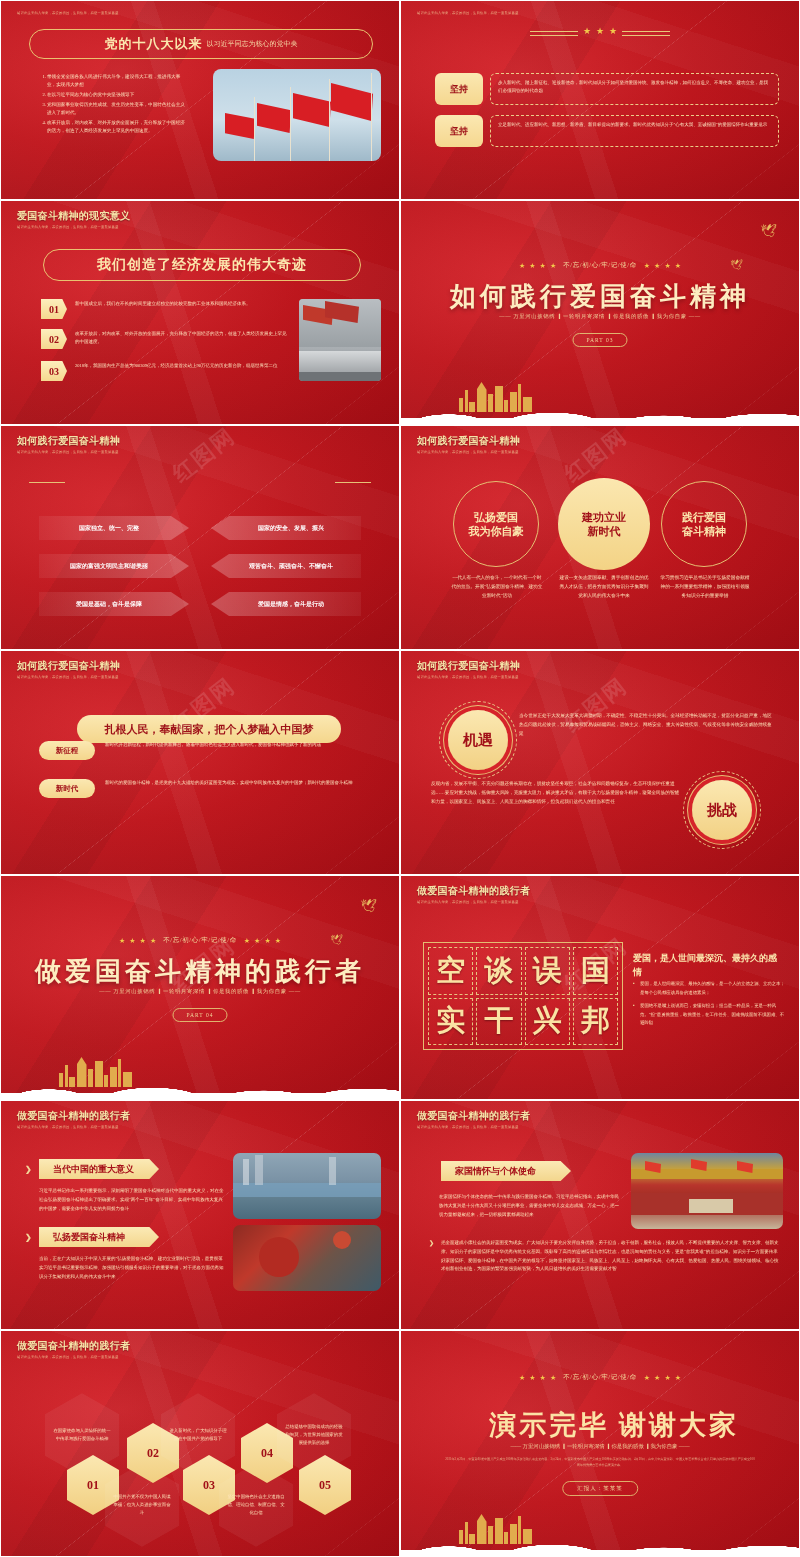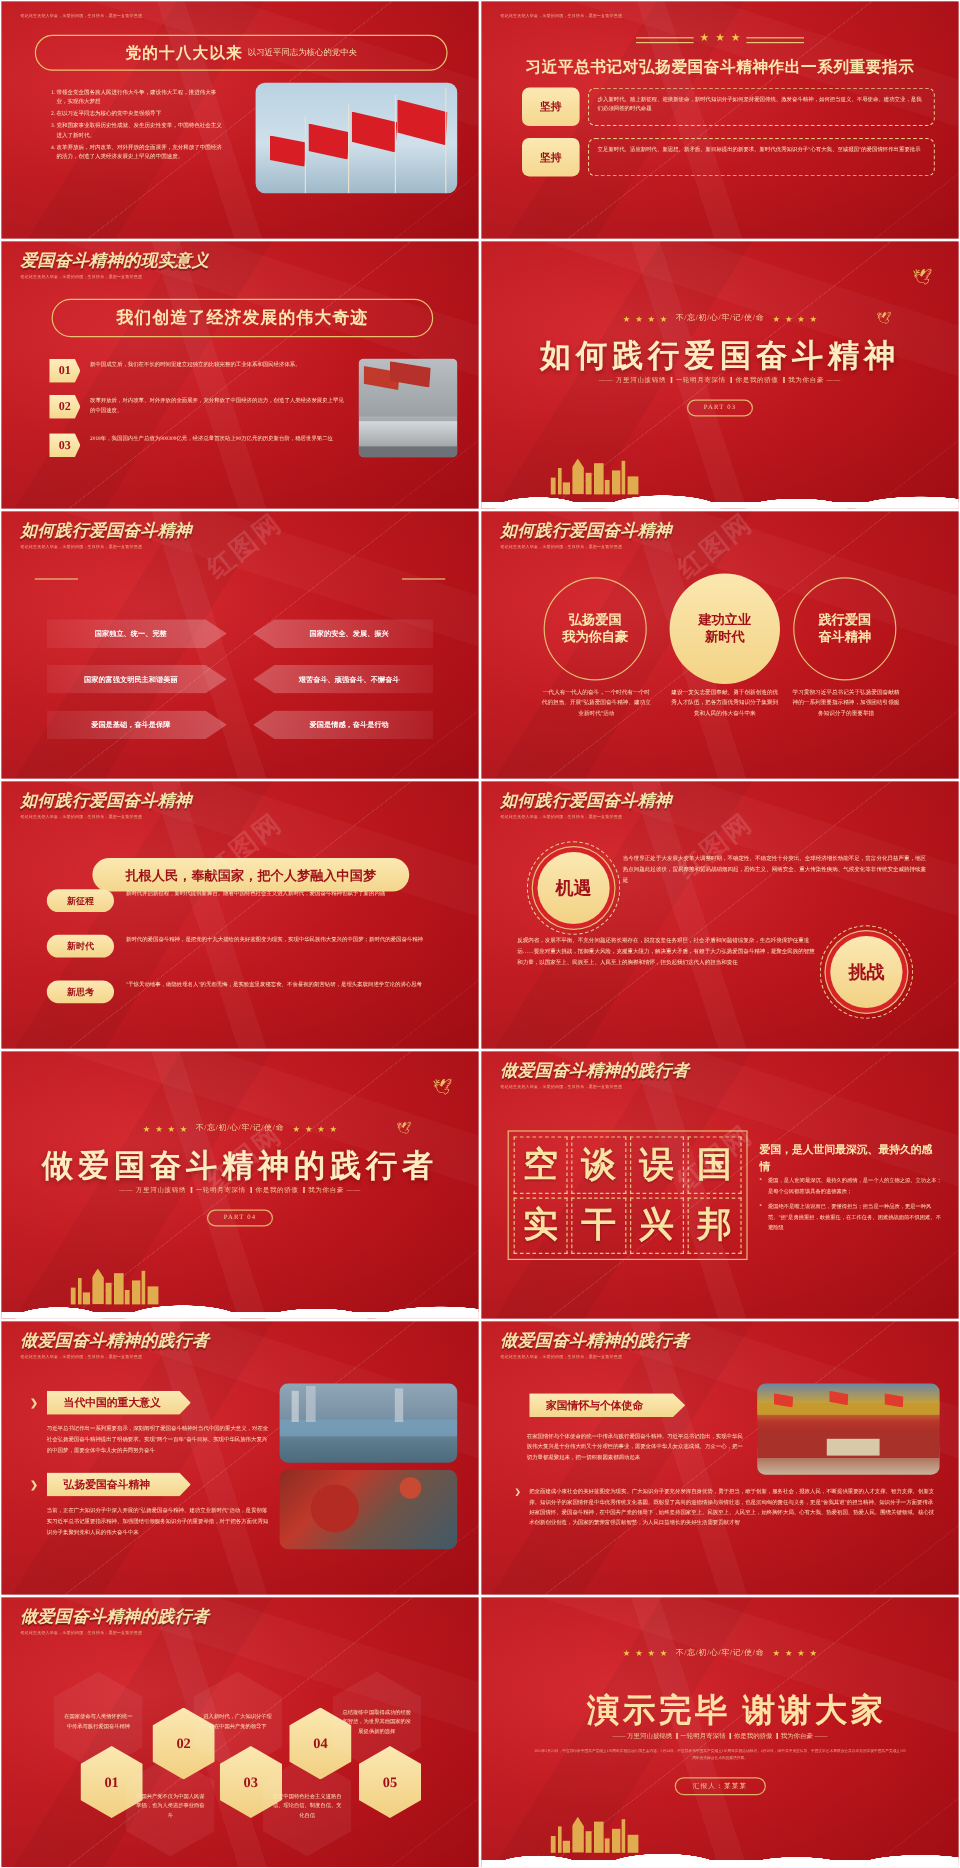--- a/index.html
+++ b/index.html
@@ -36,22 +36,22 @@
     content:"";position:absolute;inset:-20%;
     background:
       linear-gradient(-38deg, transparent calc(50% - .4px), rgba(255,255,255,.18) 50%, transparent calc(50% + .4px)),
       linear-gradient(-38deg, transparent calc(22% - .4px), rgba(255,255,255,.10) 22%, transparent calc(22% + .4px));
     pointer-events:none;
   }
   .inner{position:relative;z-index:3;width:100%;height:100%;}
 
   
   .hdr{position:absolute;left:16px;top:8px;}
-  .hdr .t{font-size:14px;font-weight:bold;color:#f6e3a8;letter-spacing:.3px;
-          font-family:"Liberation Serif",serif;text-shadow:0 1px 1px rgba(0,0,0,.35);font-style:italic;}
+  .hdr .t{font-size:10px;font-weight:bold;color:#f6e3a8;letter-spacing:.3px;
+          font-family:"Liberation Serif",serif;text-shadow:0 1px 1px rgba(0,0,0,.35);}
   .hdr .s{font-size:3.3px;color:#f3cf9a;opacity:.85;margin-top:2px;letter-spacing:.2px;}
 
   
   .s1-title{position:absolute;left:28px;top:28px;width:344px;height:30px;
     border:1.2px solid #e9c270;border-radius:15px;display:flex;align-items:center;justify-content:center;gap:4px;}
   .s1-title .b{font-size:13px;font-weight:bold;color:#fbe6ad;letter-spacing:1px;}
   .s1-title .s{font-size:7px;color:#f6dca8;}
   .s1-list{position:absolute;left:38px;top:72px;width:150px;}
   .s1-list li{font-size:4.6px;line-height:1.75;color:#ffe9c2;margin-bottom:2px;list-style:decimal;margin-left:8px;}
   .s1-img{position:absolute;right:18px;top:68px;width:168px;height:92px;border-radius:8px;overflow:hidden;
@@ -215,21 +215,20 @@
     <div class="hdr">
       <div class="s">铭记此生无怨入华夏，亲爱的祖国，生日快乐，愿您一直繁荣昌盛</div>
     </div>
     <div class="s2-head stars-row">
       <span class="ln"></span>
       <span class="star">★</span>
       <span class="star">★</span>
       <span class="star">★</span>
       <span class="ln"></span>
     </div>
-    <div class="s2-title">习近平总书记对弘扬爱国奋斗精神作出一系列重要指示</div>
     <div class="kv" style="left:34px;right:20px;top:72px;height:32px;">
       <div class="tag">坚持</div>
       <div class="body">步入新时代、踏上新征程、迎接新使命，新时代知识分子如何坚持爱国传统、激发奋斗精神，如何担当道义、不辱使命、建功立业，是我们必须回答的时代命题</div>
     </div>
     <div class="kv" style="left:34px;right:20px;top:114px;height:32px;">
       <div class="tag">坚持</div>
       <div class="body">立足新时代、适应新时代、新思想、新矛盾、新目标提出的新要求。新时代优秀知识分子"心有大我、至诚报国"的爱国情怀作出重要批示</div>
     </div>
   </div>
     </div>
@@ -345,24 +344,20 @@
       <div class="s">铭记此生无怨入华夏，亲爱的祖国，生日快乐，愿您一直繁荣昌盛</div>
     </div>
     <div class="s7-pill">扎根人民，奉献国家，把个人梦融入中国梦</div>
     <div class="s7-row" style="left:38px;right:36px;top:90px;">
       <div class="s7-tag">新征程</div>
       <div class="s7-txt">新时代开启新征程，新时代提供新舞台。随着中国特色社会主义进入新时代，爱国奋斗精神也赋予了新的内涵</div>
     </div>
     <div class="s7-row" style="left:38px;right:36px;top:128px;">
       <div class="s7-tag">新时代</div>
       <div class="s7-txt">新时代的爱国奋斗精神，是把党的十九大描绘的美好蓝图变为现实，实现中华民族伟大复兴的中国梦；新时代的爱国奋斗精神</div>
-    </div>
-    <div class="s7-row" style="left:38px;right:36px;top:166px;">
-      <div class="s7-tag">新思考</div>
-      <div class="s7-txt">"干惊天动地事，做隐姓埋名人"的无怨无悔，是实验室里废寝忘食、不舍昼夜的刻苦钻研，是埋头案牍间述学立论的潜心思考</div>
     </div>
   </div>
     </div>
 
   <div class="slide">
       <div class="inner">
     <div class="hdr">
       <div class="t">如何践行爱国奋斗精神</div>
       <div class="s">铭记此生无怨入华夏，亲爱的祖国，生日快乐，愿您一直繁荣昌盛</div>
     </div>

